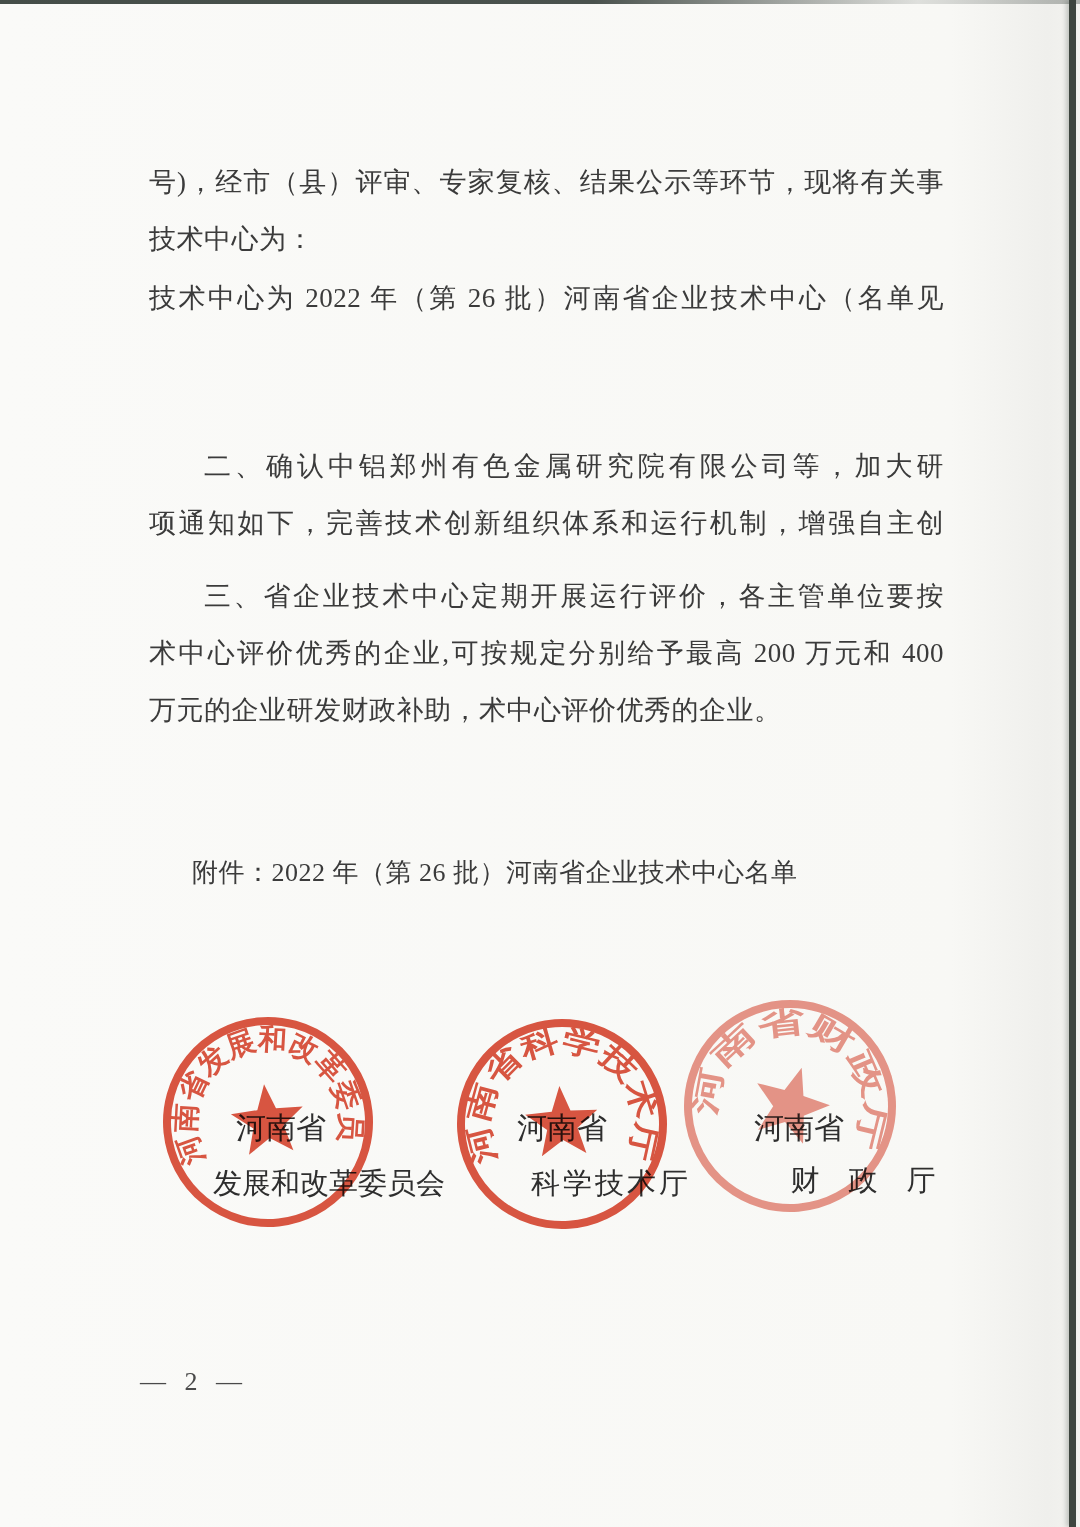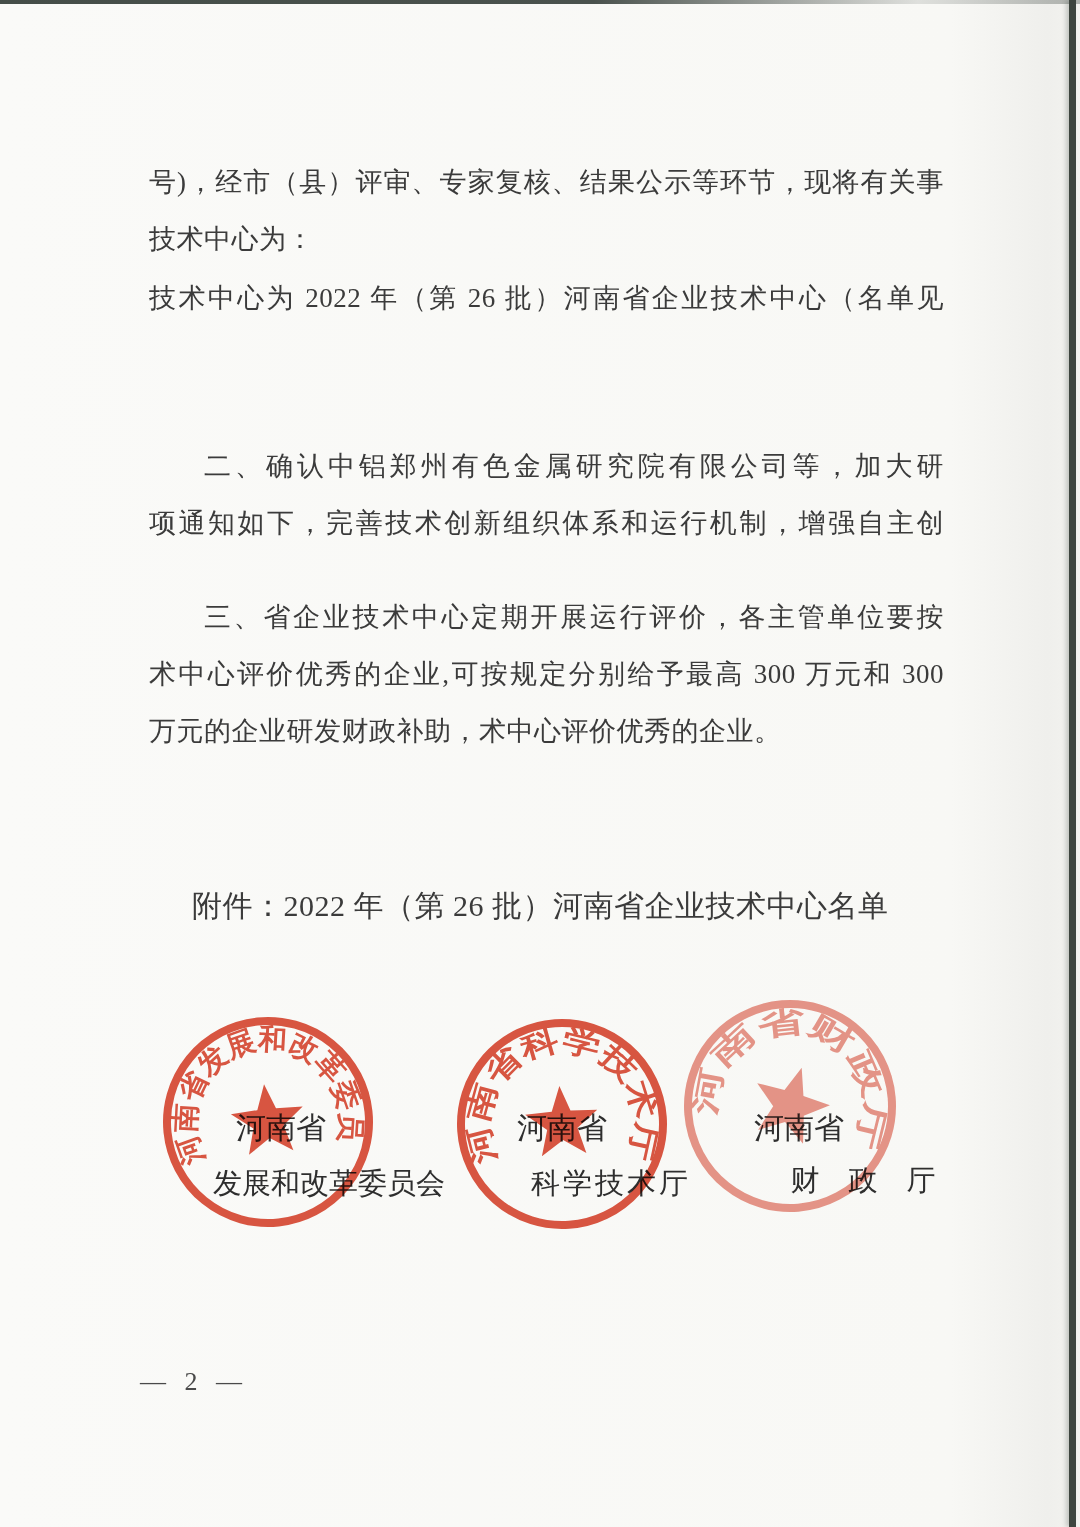--- a/index.html
+++ b/index.html
@@ -20,21 +20,21 @@
   }
   .bodytext{position:absolute;left:137px;width:795px;color:#3b3b3b;margin-left:12px;}
   .line{
     font-size:27px;line-height:57px;height:57px;
     text-align:justify;text-align-last:justify;text-justify:inter-character;
     letter-spacing:0.5px;white-space:nowrap;
   }
   .line.lastline{text-align-last:left;}
   .line.indent{text-indent:55px;}
   .attach-line{
-    position:absolute;left:192px;top:877px;font-size:30px;line-height:57px;
+    position:absolute;left:192px;top:844px;font-size:26px;line-height:57px;
     color:#3b3b3b;letter-spacing:0.5px;
   }
   .page-number{
     position:absolute;left:140px;top:1362px;font-size:26px;line-height:40px;
     color:#4a4a4a;letter-spacing:6px;
   }
   .org-text{position:absolute;color:#2e2e2e;z-index:1;text-align:center;white-space:nowrap;}
   .org-l1{font-size:30px;}
   .org-l2{font-size:29px;margin-left:48px;}
   .seal{position:absolute;z-index:2;mix-blend-mode:multiply;}
@@ -54,23 +54,23 @@
 
   <div class="bodytext" style="top:270px">
     <div class="line">技术中心为 2022 年（第 26 批）河南省企业技术中心（名单见</div>
   </div>
 
   <div class="bodytext" style="top:438px">
     <div class="line indent">二、确认中铝郑州有色金属研究院有限公司等，加大研</div>
     <div class="line">项通知如下，完善技术创新组织体系和运行机制，增强自主创</div>
   </div>
 
-  <div class="bodytext" style="top:589px">
+  <div class="bodytext" style="top:568px">
     <div class="line indent">三、省企业技术中心定期开展运行评价，各主管单位要按</div>
-    <div class="line">术中心评价优秀的企业,可按规定分别给予最高 300 万元和 300</div>
+    <div class="line">术中心评价优秀的企业,可按规定分别给予最高 200 万元和 400</div>
     <div class="line lastline">万元的企业研发财政补助，术中心评价优秀的企业。</div>
   </div>
 
   <div class="attach-line">附件：2022 年（第 26 批）河南省企业技术中心名单</div>
 
   <div class="org-text org-l1" style="left:196px;top:1108px;width:170px">河南省</div>
   <div class="org-text org-l2" style="left:161px;top:1164px;width:240px">发展和改革委员会</div>
 
   <div class="org-text org-l1" style="left:477px;top:1108px;width:170px">河南省</div>
   <div class="org-text org-l2" style="left:483px;top:1164px;width:160px;letter-spacing:3px">科学技术厅</div>

